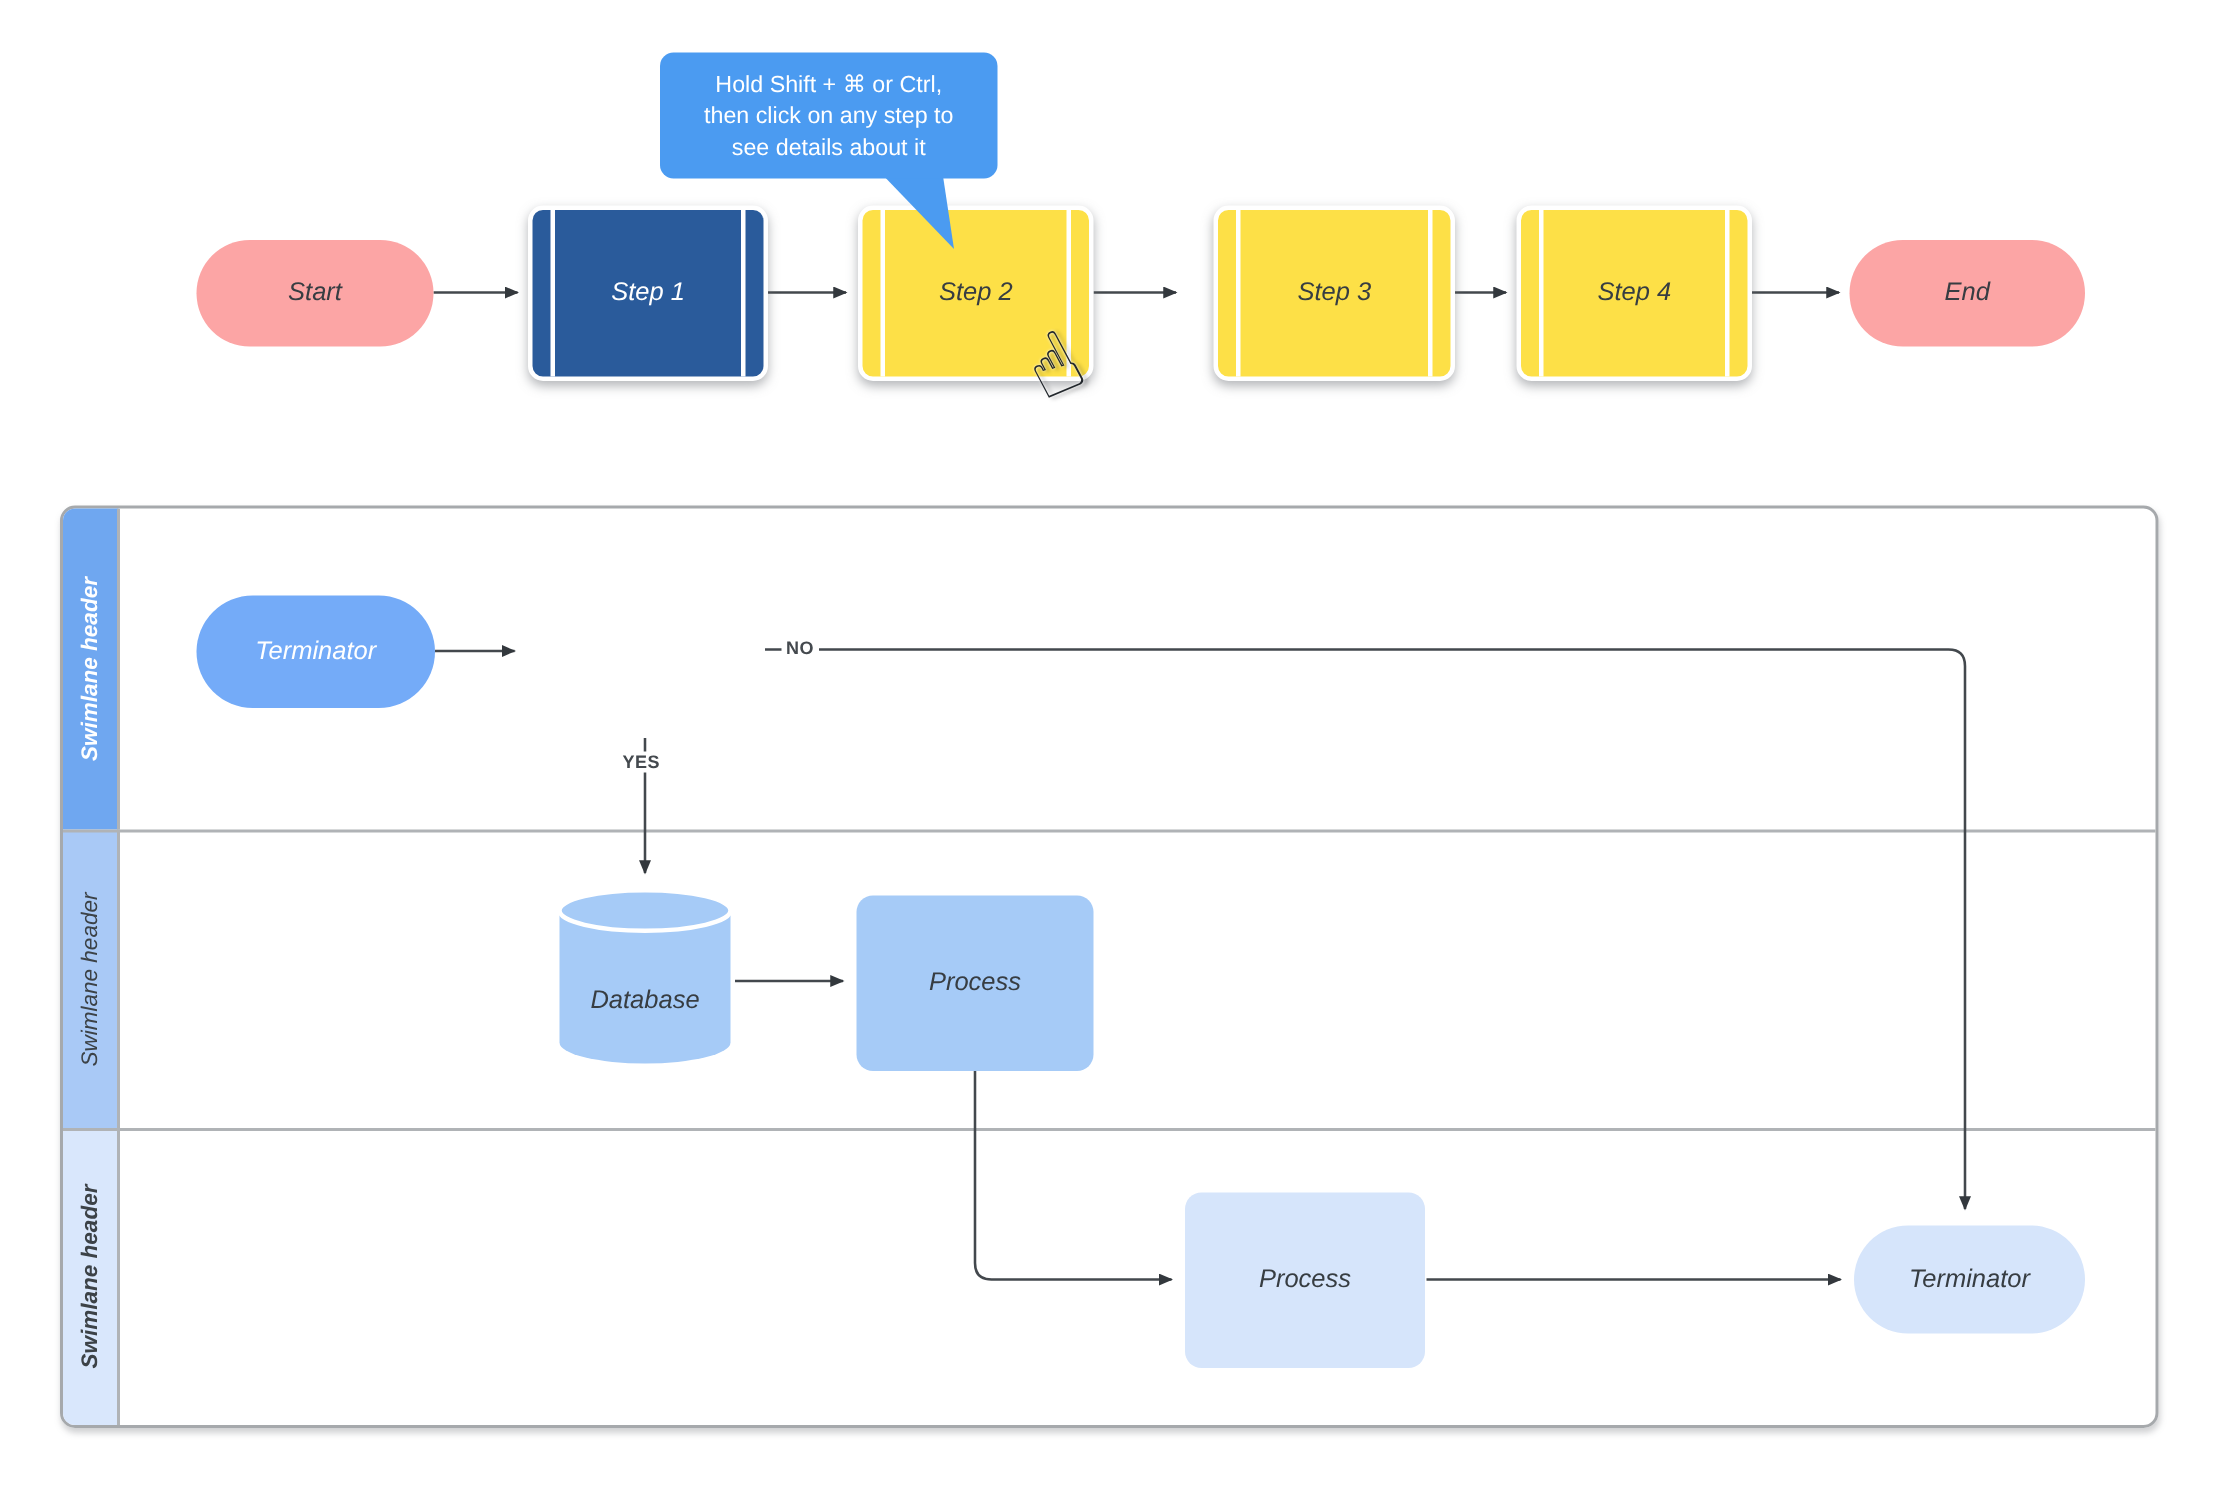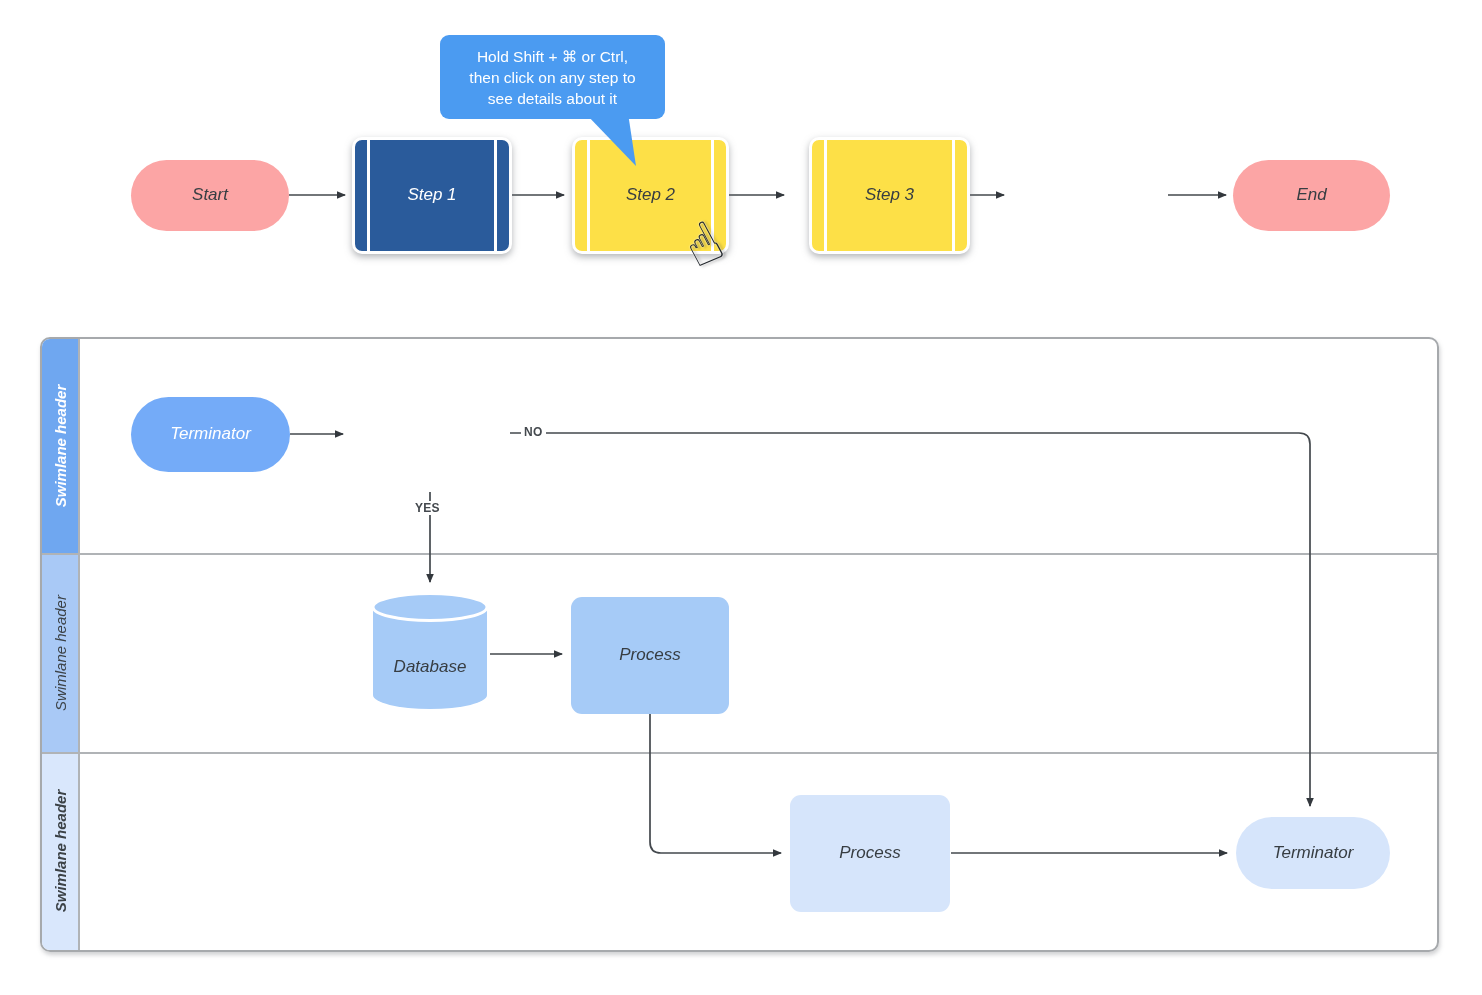--- a/index.html
+++ b/index.html
@@ -116,20 +116,25 @@
     <div class="bar r"></div>
     <div class="shape-label">Step 2</div>
   </div>
 
   <div class="step" style="left:791px;top:137px;width:161px;height:117px;margin-left:18px;">
     <div class="bar l"></div>
     <div class="bar r"></div>
     <div class="shape-label">Step 3</div>
   </div>
 
+  <div class="step" style="left:1011px;top:137px;width:157px;height:117px;">
+    <div class="bar l"></div>
+    <div class="bar r"></div>
+    <div class="shape-label">Step 4</div>
+  </div>
 
   <div class="pill" style="left:1233px;top:160px;width:157px;height:71px;">
     <div class="shape-label">End</div>
   </div>
 
   <div class="tooltip">
     <div>Hold Shift + ⌘ or Ctrl,</div>
     <div>then click on any step to</div>
     <div>see details about it</div>
   </div>

